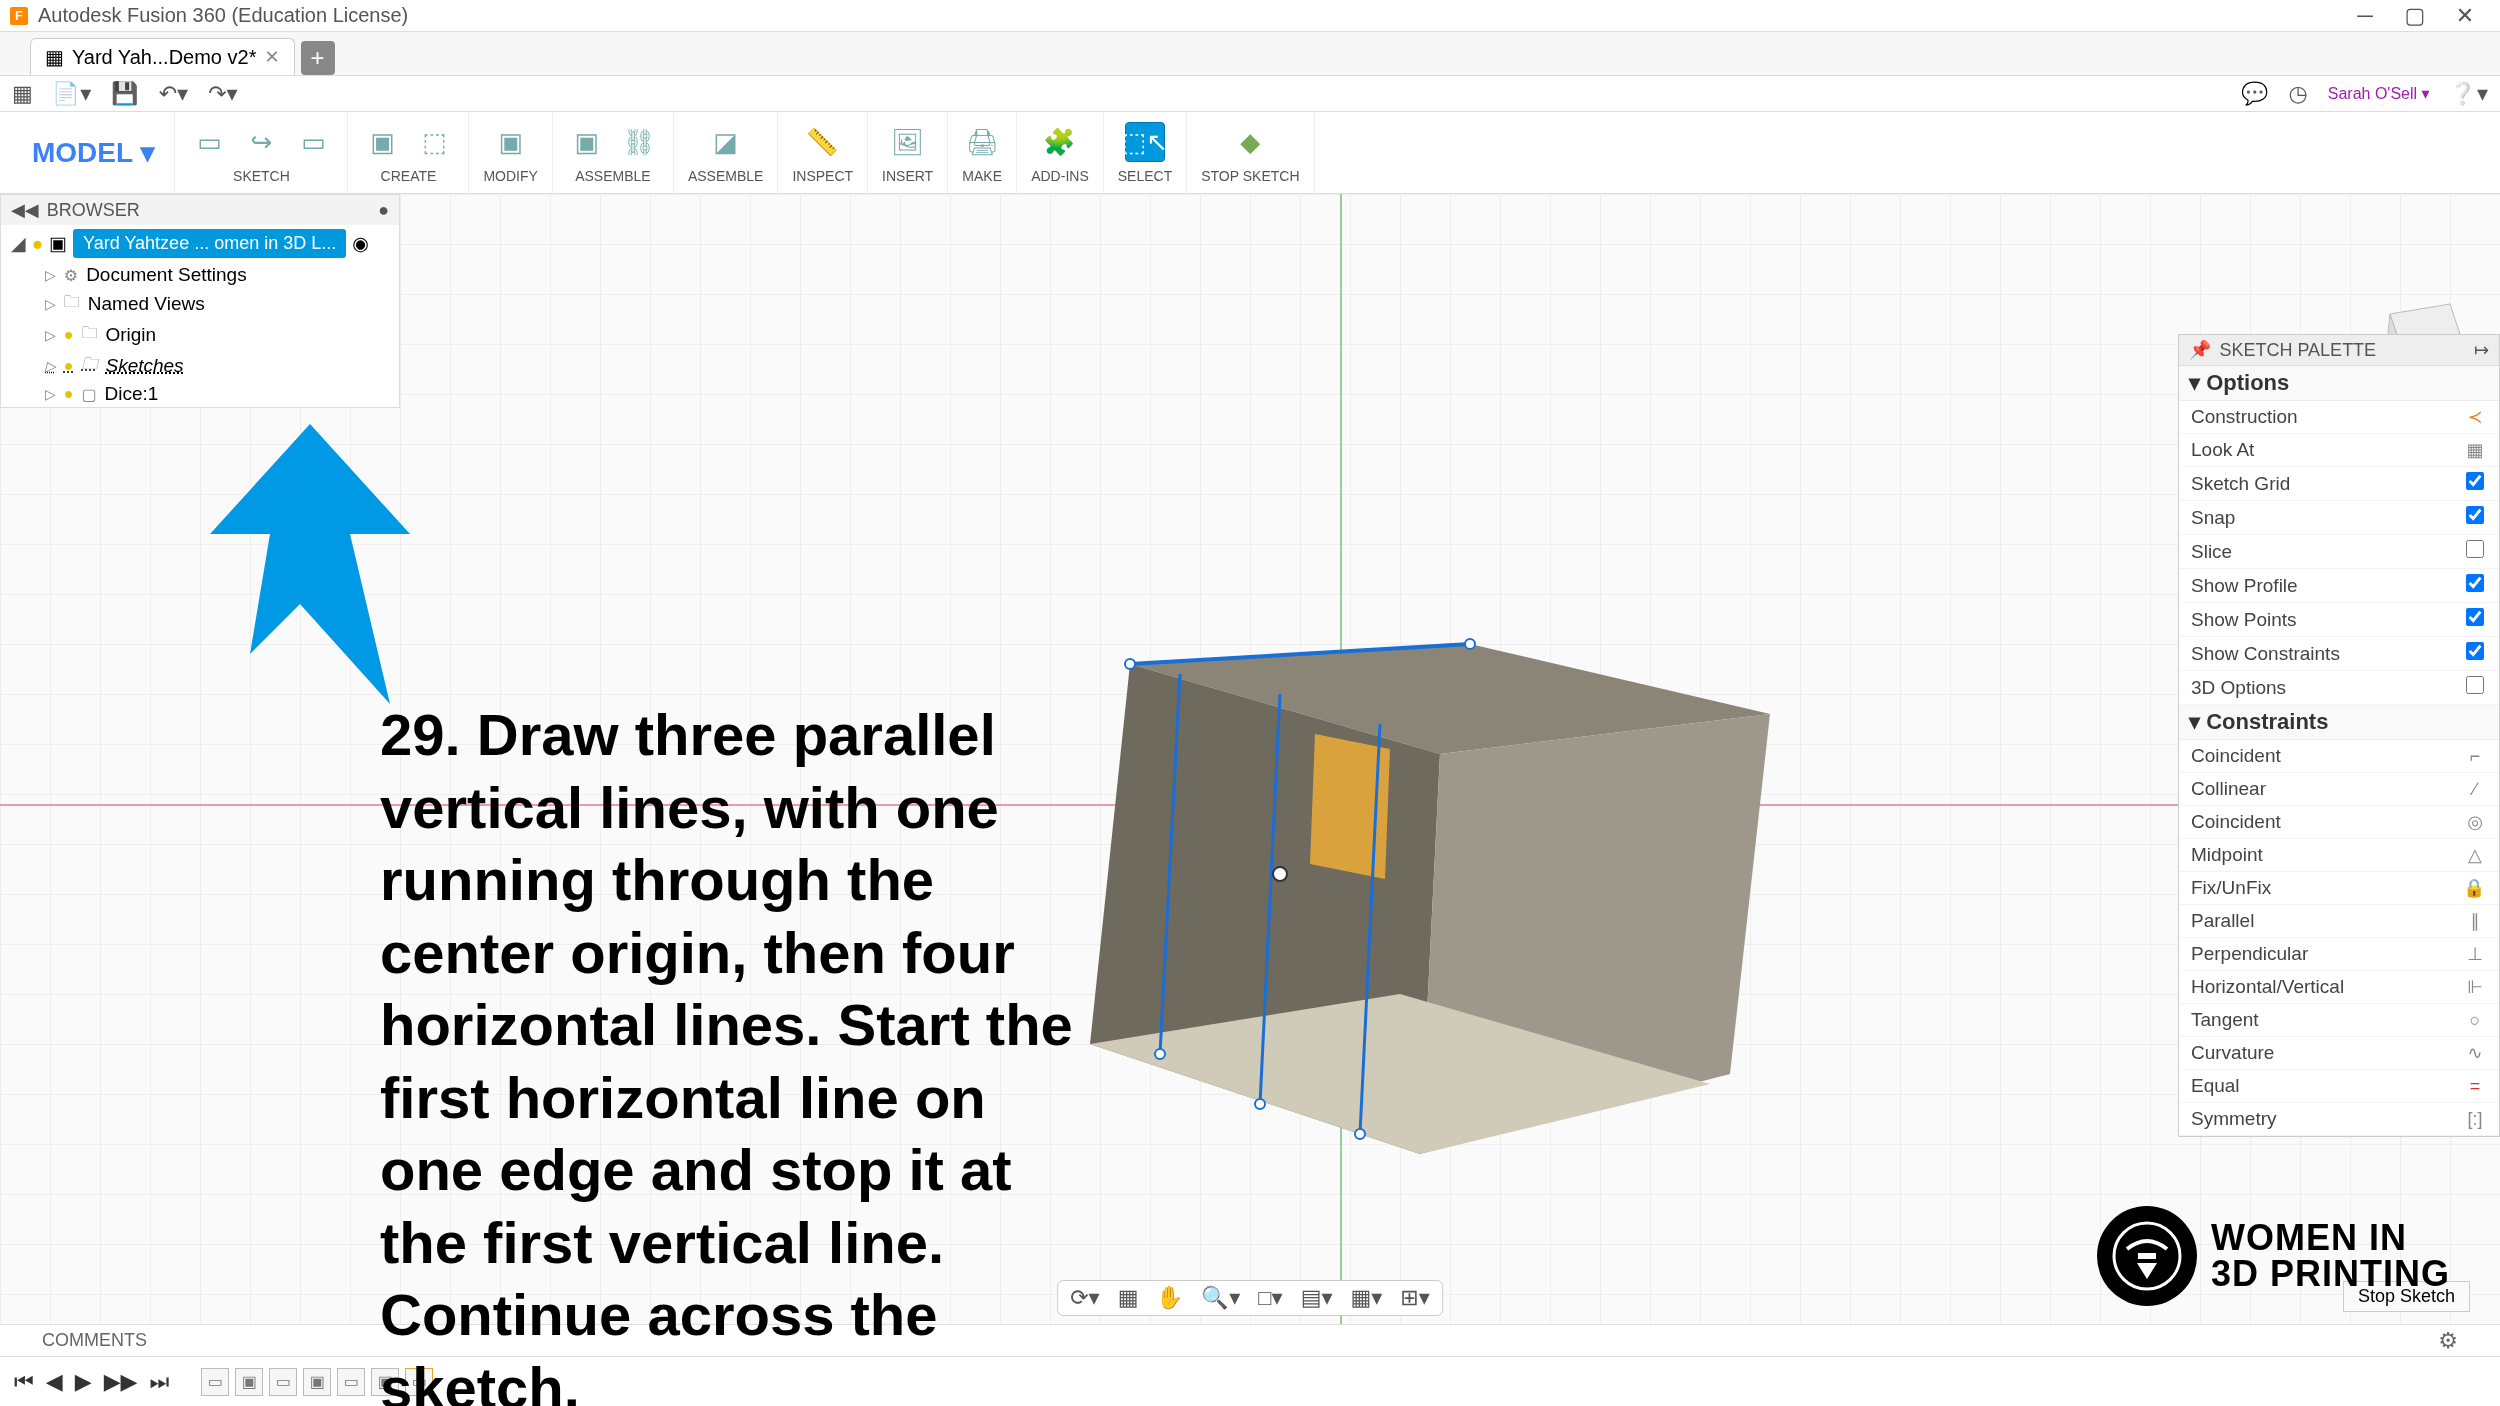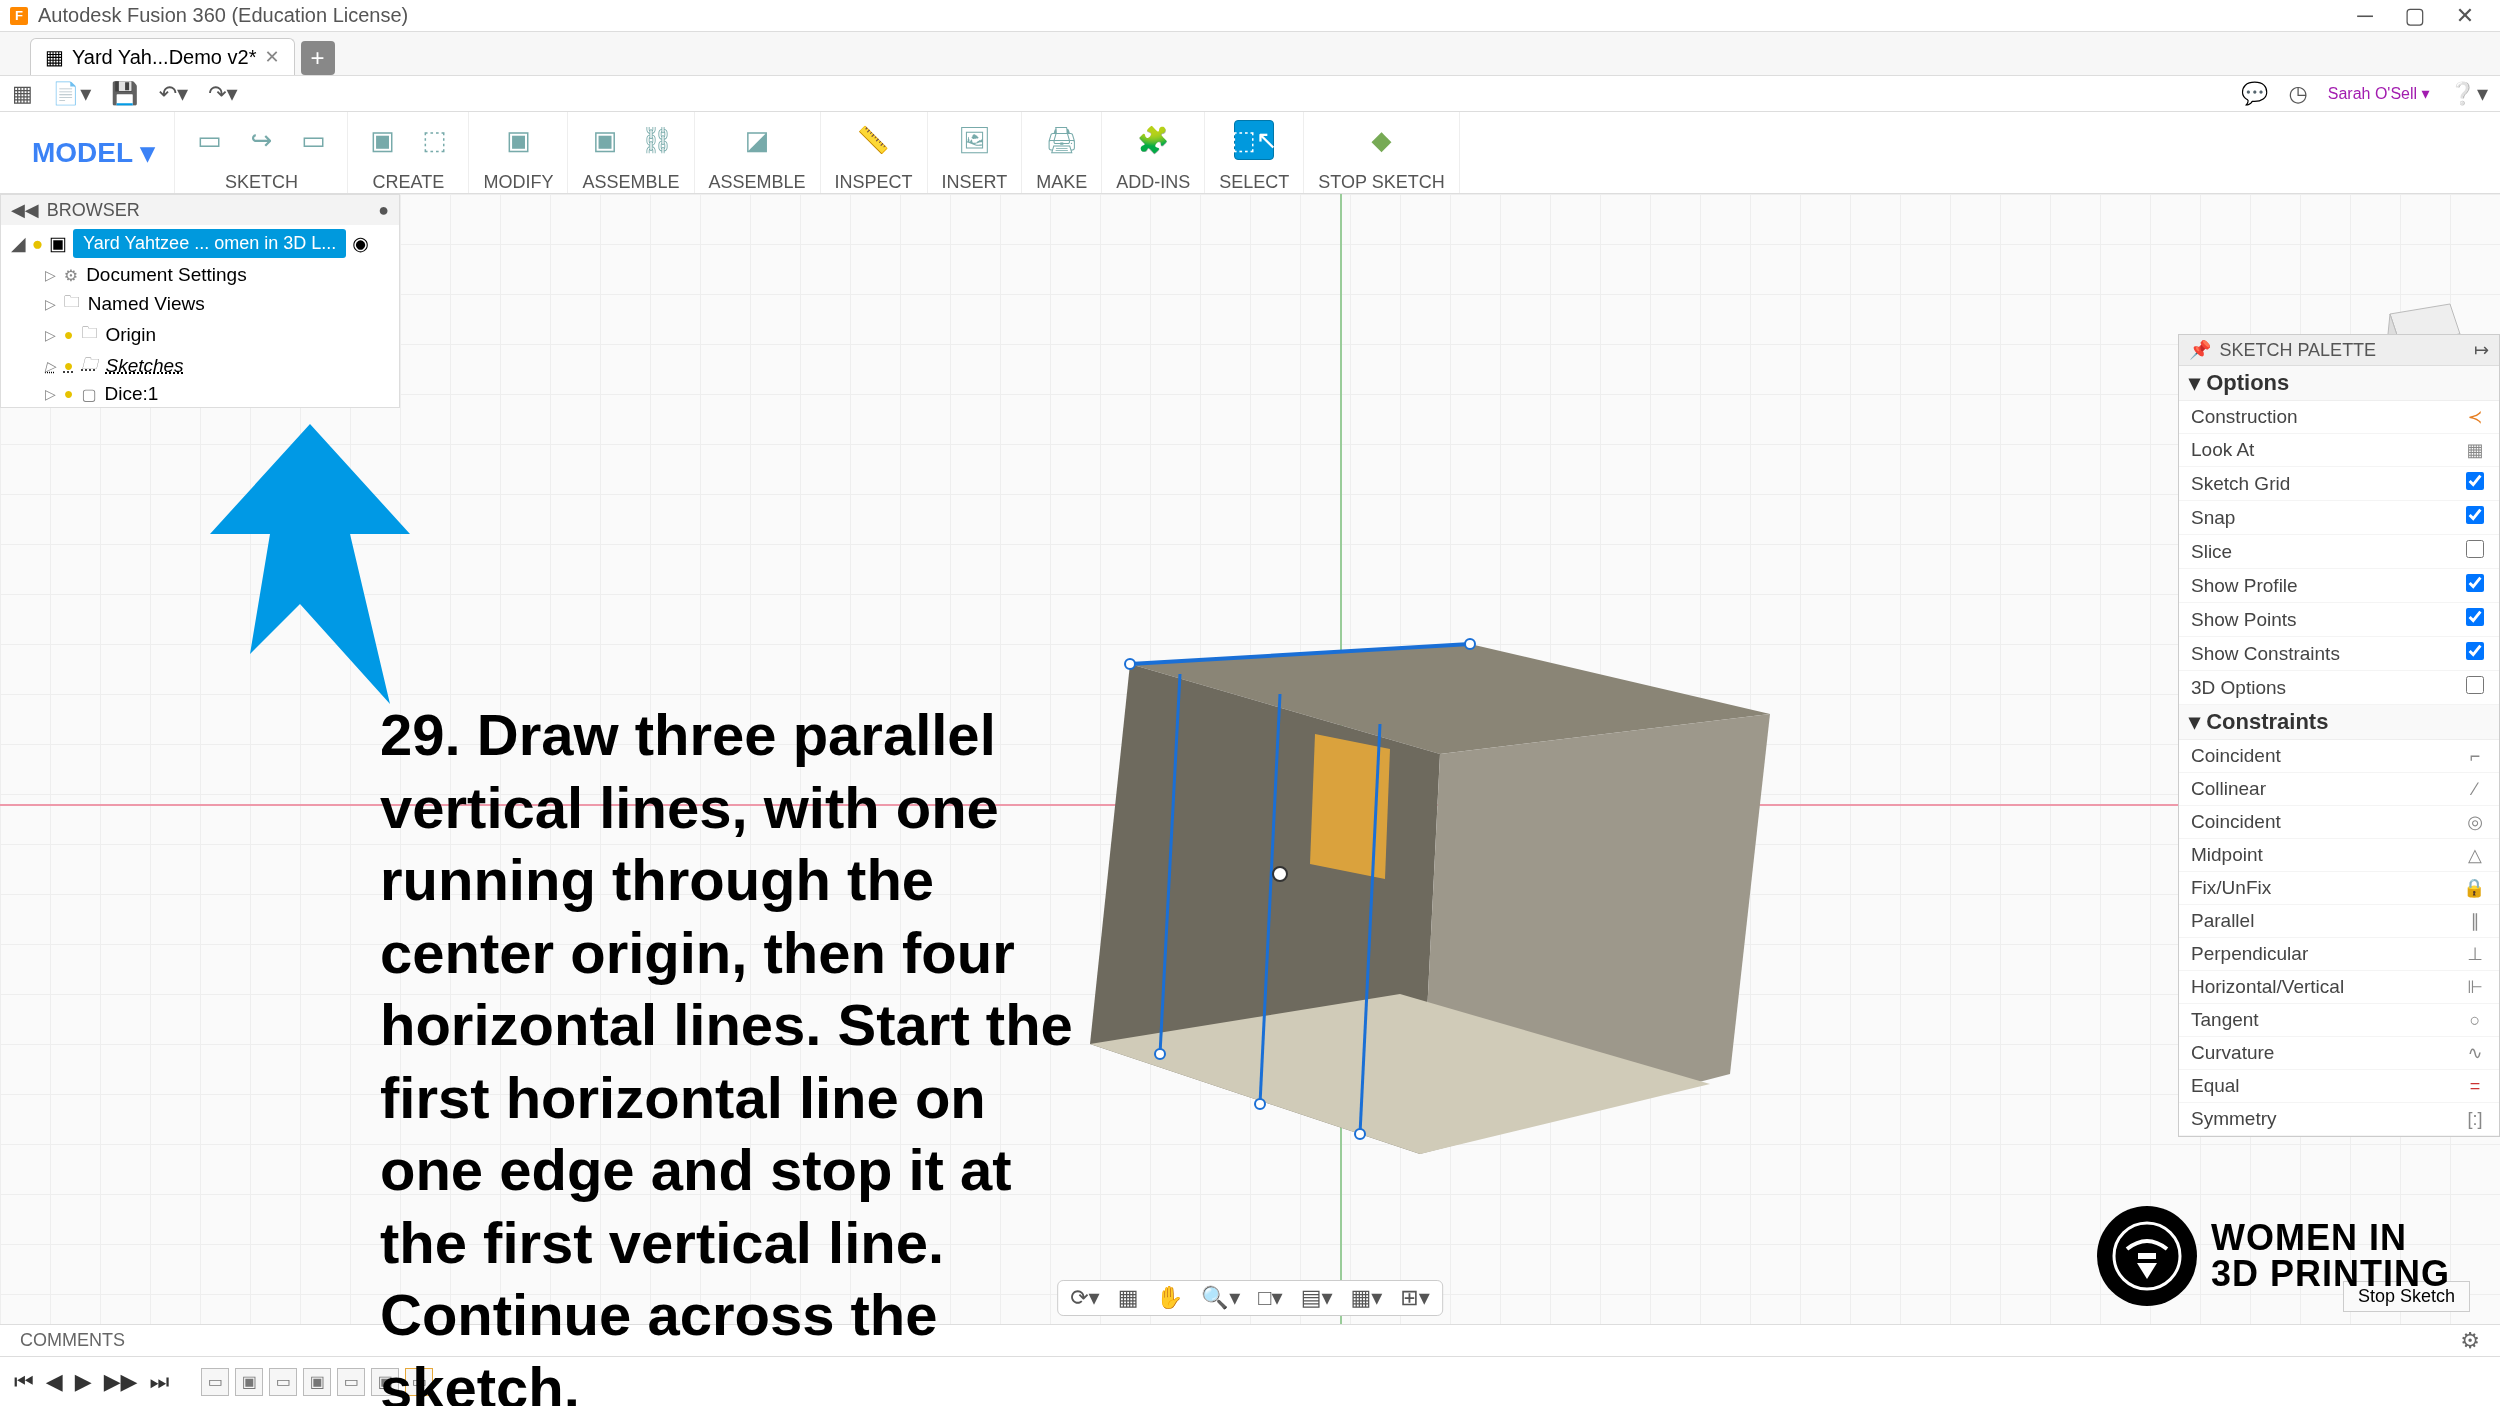--- a/index.html
+++ b/index.html
@@ -16,21 +16,21 @@
 .qat .spacer { flex: 1; }
 .qat .icon { font-size: 22px; color: #555; cursor: pointer; }
 .qat .user { font-size: 16px; color: #a21caf; }
 .ribbon { background: #fff; height: 82px; display: flex; align-items: stretch; border-bottom: 1px solid #ddd; padding-left: 12px; }
 .ribbon .model-sel { display: flex; align-items: center; padding: 0 20px; border-right: 1px solid #eee; }
 .ribbon .model-sel .lbl { font-size: 28px; font-weight: bold; color: #3b82f6; }
 .ribbon .group { display: flex; flex-direction: column; align-items: center; padding: 6px 14px 0 14px; border-right: 1px solid #eee; }
 .ribbon .group .icons { display: flex; gap: 12px; height: 48px; align-items: center; }
 .ribbon .group .icons .ticon { width: 40px; height: 40px; display:flex; align-items:center; justify-content:center; font-size:26px; color:#7aa; cursor:pointer; border-radius:4px;}
 .ribbon .group .icons .ticon.sel { background:#0099dd; color:#fff; border:1px solid #0077aa;}
-.ribbon .group .glabel { font-size: 18px; color: #555; margin-top: 10px;}
+.ribbon .group .glabel { font-size: 14px; color: #555; margin-top: 2px;}
 .content { position: relative; background: #fafafa; height: calc(1406px - 32px - 44px - 36px - 82px - 50px - 32px); }
 .canvas-grid { position: absolute; inset: 0; background-image: linear-gradient(#eee 1px, transparent 1px), linear-gradient(90deg, #eee 1px, transparent 1px); background-size: 50px 50px; }
 .axis-h { position:absolute; left:0; right:0; top:610px; height:2px; background:#e9a;}
 .axis-v { position:absolute; top:0; bottom:0; left:1340px; width:2px; background:#9c9;}
 .browser-panel { position: absolute; left: 0; top: 0; width: 400px; background: #fff; border: 1px solid #ddd; font-size: 19px; z-index:5;}
 .browser-panel .hdr { background: #f3f3f3; padding: 4px 10px; display: flex; align-items: center; gap: 8px; font-size:18px; color:#555; }
 .browser-panel .hdr .bullet { margin-left:auto; }
 .browser-panel .root { display: flex; align-items: center; padding: 4px 10px; gap: 6px; }
 .browser-panel .root .chip { background: #0099dd; color: #fff; padding: 4px 10px; border-radius: 3px; font-size: 18px; }
 .browser-panel .node { display: flex; align-items: center; padding: 2px 10px 2px 44px; gap: 8px; }
@@ -49,21 +49,21 @@
 .sketch-palette .sp-row .lbl { flex: 1; color: #444; }
 .sketch-palette .sp-row .ctl { width: 24px; text-align: center; }
 .sketch-palette .sp-row .cbox { width:18px; height:18px; }
 .sketch-palette .sp-row .cicon { font-size:18px; color:#888;}
 .nav-toolbar { position: absolute; left: 50%; transform: translateX(-50%); bottom: 8px; background: #fff; border: 1px solid #ccc; border-radius: 6px; padding: 4px 12px; display: flex; gap: 18px; z-index:5;}
 .nav-toolbar .nicon { font-size: 22px; color: #555; cursor: pointer; }
 .stop-sketch-btn { position:absolute; right: 30px; bottom: 12px; background:#fafafa; border:1px solid #ccc; padding:4px 14px; font-size:18px; cursor:pointer; z-index:5;}
 .watermark { position: absolute; right: 50px; bottom: 18px; z-index: 20; display:flex; align-items:center; gap:14px;}
 .watermark .wlogo { width: 100px; height: 100px; border-radius: 50%; background: #000; display: flex; align-items: center; justify-content: center;}
 .watermark .wtxt { font-size: 36px; font-weight: 800; line-height:1; letter-spacing:1px;}
-.comments-bar { background: #fff; height: 32px; border-top: 1px solid #ddd; padding: 4px 20px; font-size: 18px; color: #666; display:flex; align-items:center;}
+.comments-bar { background: #fff; height: 32px; border-top: 1px solid #ddd; padding: 4px 42px; font-size: 18px; color: #666; display:flex; align-items:center;}
 .comments-bar .gear-right { margin-left:auto; font-size:22px; color:#666; cursor:pointer;}
 .timeline { background: #fff; height: 50px; border-top: 1px solid #ddd; display: flex; align-items: center; padding: 0 14px; gap: 12px; }
 .timeline .tbtn { font-size: 22px; color: #333; cursor: pointer; }
 .timeline .titems { display: flex; gap: 6px; margin-left: 20px; }
 .timeline .titem { width: 28px; height: 28px; border: 1px solid #bbb; background: #f6f6f6; display:flex; align-items:center; justify-content:center; font-size:16px; color:#777;}
 </style>
 </head>
 <body>
 
 <div class="titlebar">

